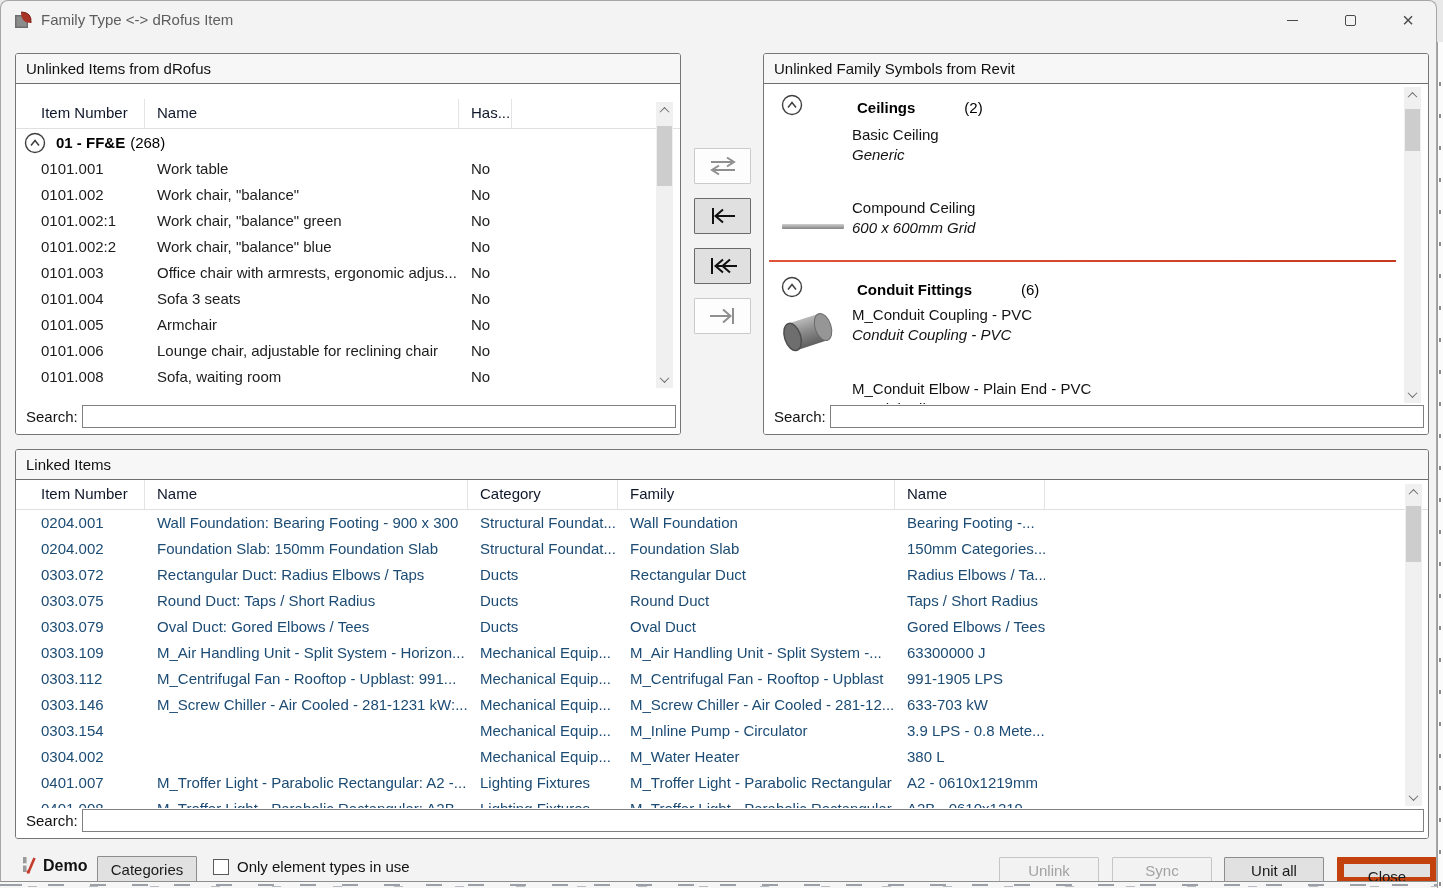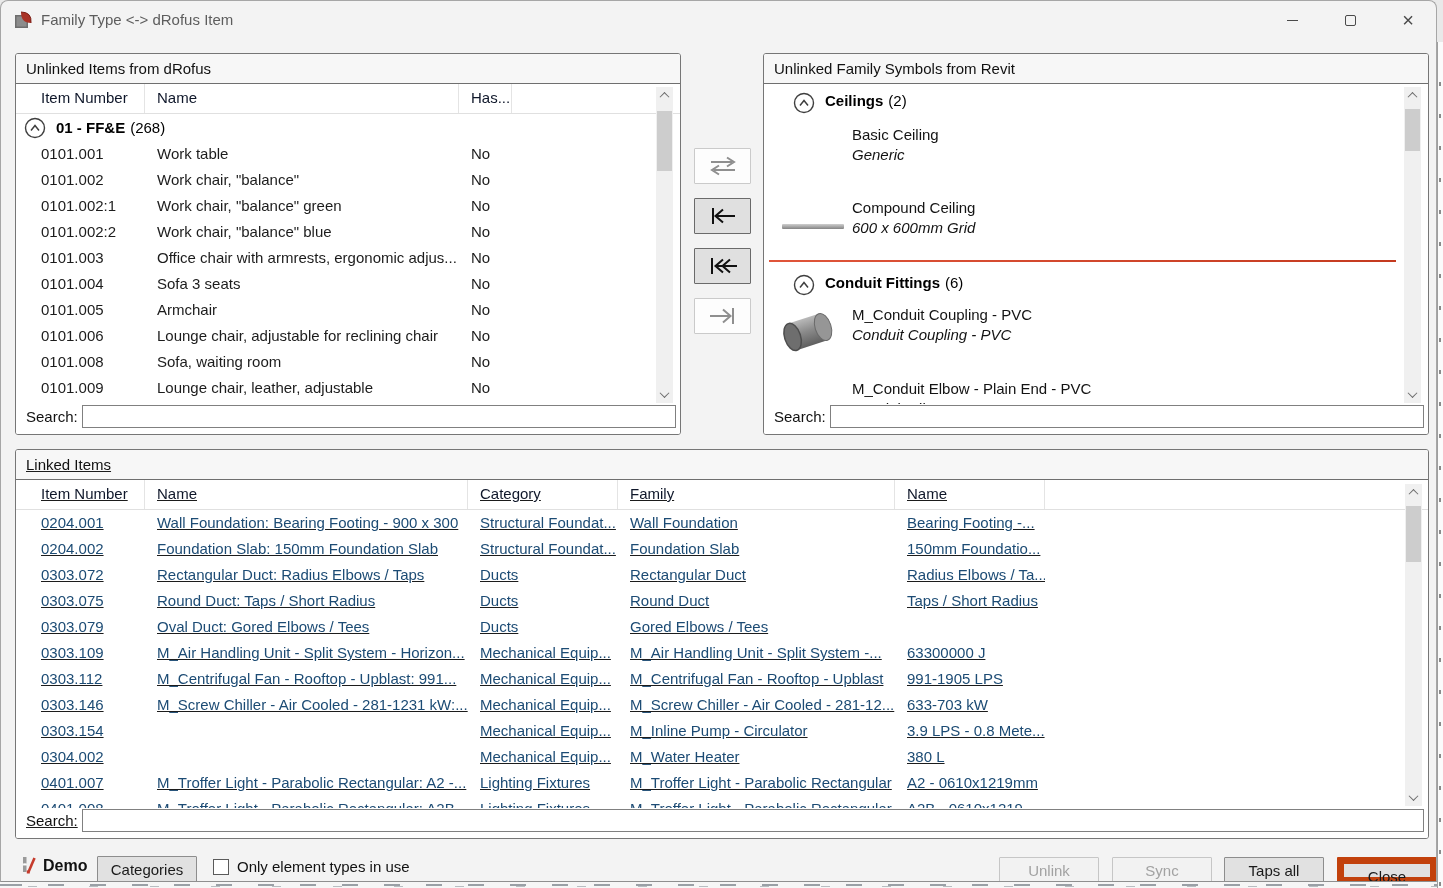--- a/index.html
+++ b/index.html
@@ -29,23 +29,23 @@
     display:flex; flex-direction:column; overflow:hidden;
   }
   .gb-title {
     height:30px; line-height:29px; padding-left:10px; background:#f7f7f7;
     border-bottom:1px solid #6f6f6f; font-size:15px; color:#111; flex:0 0 auto;
   }
   .gb-content { position:relative; flex:1 1 auto; overflow:hidden; background:#fff; }
   .searchrow { flex:0 0 30px; display:flex; align-items:center; padding:0 4px 5px 10px; background:#fff; }
   .slabel { margin-right:4px; font-size:15px; color:#111; white-space:nowrap; }
   .sinput { flex:1; height:23px; border:1px solid #808080; background:#fff; font:inherit; font-size:14px; padding:0 4px; outline:none; }
-  .left-panel  { left:14px;  top:52px;  width:666px;  height:382px; }
+  .left-panel  { left:14px;  top:52px;  width:666px;  height:382px;gap:15px; }
   .right-panel { left:762px; top:52px;  width:666px;  height:382px; }
-  .bottom-panel{ left:14px;  top:448px; width:1414px; height:390px;text-decoration:underline; }
+  .bottom-panel{ left:14px;  top:448px; width:1414px; height:390px; }
   
   .lgrid { display:grid; grid-template-columns:118px 314px 53px 1fr; padding-left:11px; }
   .bgrid { display:grid; grid-template-columns:118px 323px 150px 277px 150px 1fr; padding-left:11px; }
   .thead { height:30px; border-bottom:1px solid #e0e0e0; }
   .th { line-height:28px; padding-left:12px; color:#0f172a; border-right:1px solid #e4e4e4; overflow:hidden; white-space:nowrap; }
   .th:first-child { padding-left:14px; }
   .trow { height:26px; line-height:26px; }
   .trow > div { padding-left:12px; white-space:nowrap; overflow:hidden; }
   .trow > div:first-child { padding-left:14px; }
   .bottom-panel .trow > div { color:#1c4b74; }
@@ -61,21 +61,21 @@
   .sb-btn.up { top:0; } .sb-btn.down { bottom:0; }
   .chev { width:7px; height:7px; border-left:1.5px solid #6d6d6d; border-top:1.5px solid #6d6d6d; display:block; }
   .chev.u { transform:rotate(45deg) translate(1px,1px); }
   .chev.d { transform:rotate(225deg) translate(1px,1px); }
   .sb-thumb { position:absolute; left:1px; width:15px; background:#cdcdcd; }
   
   .xfer { position:absolute; left:693px; width:57px; height:36px; display:flex; align-items:center; justify-content:center; border-radius:1px; }
   .xfer.en  { background:#e0e0e0; border:1px solid #6a6a6a; }
   .xfer.dis { background:#fdfdfd; border:1px solid #cacaca; }
   
-  .tree-group { position:absolute; left:16px; display:flex; align-items:flex-start; padding-left:13px; height:24px; }
+  .tree-group { position:absolute; left:4px; display:flex; align-items:flex-end; padding-left:13px; height:24px;gap:44px; }
   .tree-item { position:absolute; left:0; width:100%; }
   .ti-name { position:absolute; left:88px; top:0; white-space:nowrap; color:#131313; }
   .ti-type { position:absolute; left:88px; top:20px; white-space:nowrap; font-style:italic; color:#131313; }
   .thumb { position:absolute; left:18px; }
   .redline { position:absolute; left:5px; right:32px; height:2px; background:linear-gradient(90deg,#e0553a,#c43a1f); }
   .ceil-bar { width:62px; height:5px; background:linear-gradient(180deg,#cfcfcf,#848484); border-radius:1px; }
   
   .footer { position:absolute; left:0; top:845px; width:100%; height:37px; }
   .demo-wrap { position:absolute; left:20px; top:8px; display:flex; align-items:center; }
   .demo-label { font-weight:bold; font-size:16px; color:#111; margin-left:5px; }
@@ -361,21 +361,21 @@
             <div>Structural Foundat...</div>
             <div>Wall Foundation</div>
             <div>Bearing Footing -...</div>
             <div></div>
           </div>
         <div class="trow bgrid">
             <div>0204.002</div>
             <div>Foundation Slab: 150mm Foundation Slab</div>
             <div>Structural Foundat...</div>
             <div>Foundation Slab</div>
-            <div>150mm Foundatio...</div>
+            <div>150mm Categories...</div>
             <div></div>
           </div>
         <div class="trow bgrid">
             <div>0303.072</div>
             <div>Rectangular Duct: Radius Elbows / Taps</div>
             <div>Ducts</div>
             <div>Rectangular Duct</div>
             <div>Radius Elbows / Ta...</div>
             <div></div>
           </div>
@@ -384,20 +384,21 @@
             <div>Round Duct: Taps / Short Radius</div>
             <div>Ducts</div>
             <div>Round Duct</div>
             <div>Taps / Short Radius</div>
             <div></div>
           </div>
         <div class="trow bgrid">
             <div>0303.079</div>
             <div>Oval Duct: Gored Elbows / Tees</div>
             <div>Ducts</div>
+            <div>Oval Duct</div>
             <div>Gored Elbows / Tees</div>
             <div></div>
           </div>
         <div class="trow bgrid">
             <div>0303.109</div>
             <div>M_Air Handling Unit - Split System - Horizon...</div>
             <div>Mechanical Equip...</div>
             <div>M_Air Handling Unit - Split System -...</div>
             <div>63300000 J</div>
             <div></div>
@@ -478,20 +479,20 @@
           <rect x="5.8" y="16.5" width="3" height="3" fill="#c53b2c"></rect>
         </svg>
       </span>
       <span class="demo-label">Demo</span>
     </div>
     <button class="btn btn-categories">Categories</button>
     <span class="checkbox"></span>
     <span class="cb-label">Only element types in use</span>
     <button class="btn disabled btn-unlink">Unlink</button>
     <button class="btn disabled btn-sync">Sync</button>
-    <button class="btn btn-syncall">Taps all</button>
+    <button class="btn btn-syncall">Unit all</button>
     <button class="btn default btn-close">Close</button>
   </div>
 
 </div>
 
 <div class="sliver-bottom"></div>
 <div class="sliver-right"></div>
 
 </body></html>

